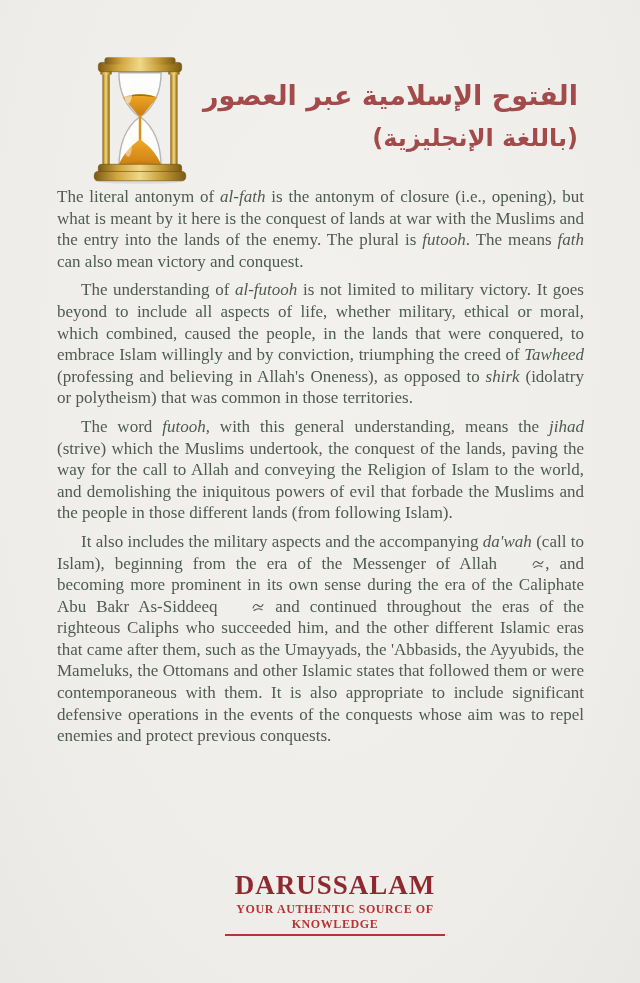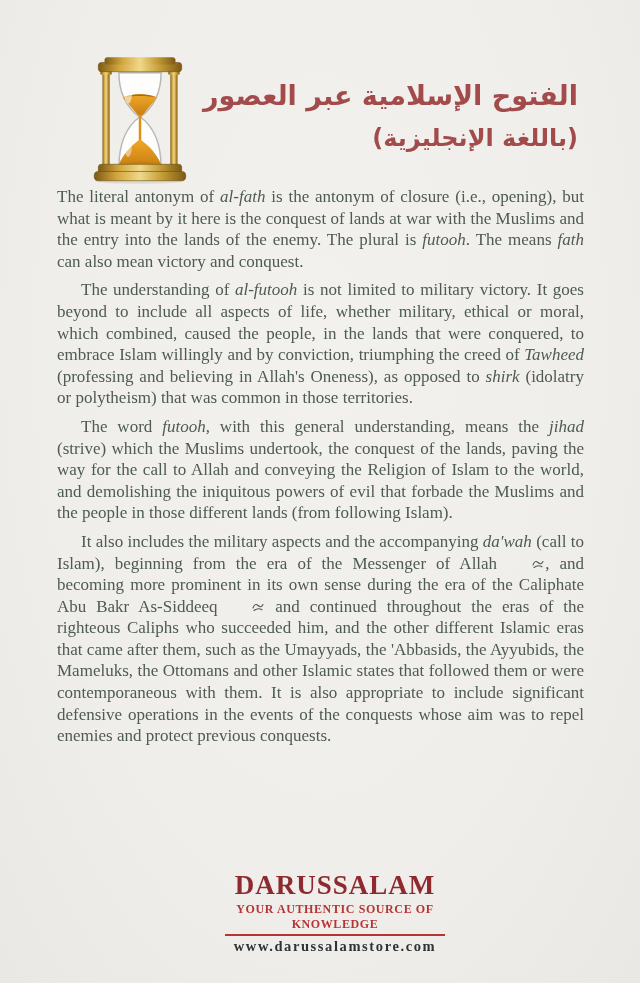--- a/index.html
+++ b/index.html
@@ -120,16 +120,15 @@
 
   <div class="barcode">
     
     
   </div>
 
 
   <div class="brand-block">
     <div class="brand-name" style="color:#8e2a2f;">DARUSSALAM</div>
     <div><span class="brand-tagline" style="color:#b73434;">YOUR AUTHENTIC SOURCE OF KNOWLEDGE</span></div>
-    <div class="brand-site">www.darussalamstore.com</div>
   </div>
 
 </div>
 
 </body></html>

